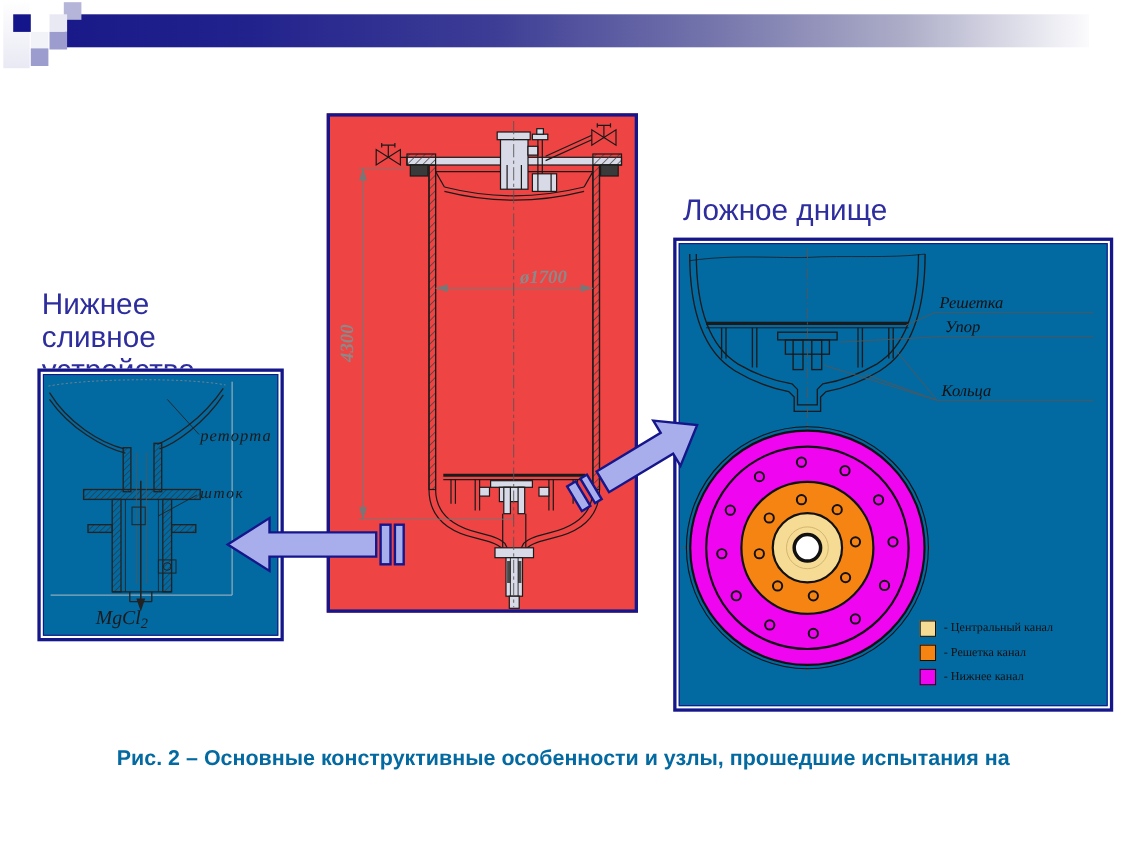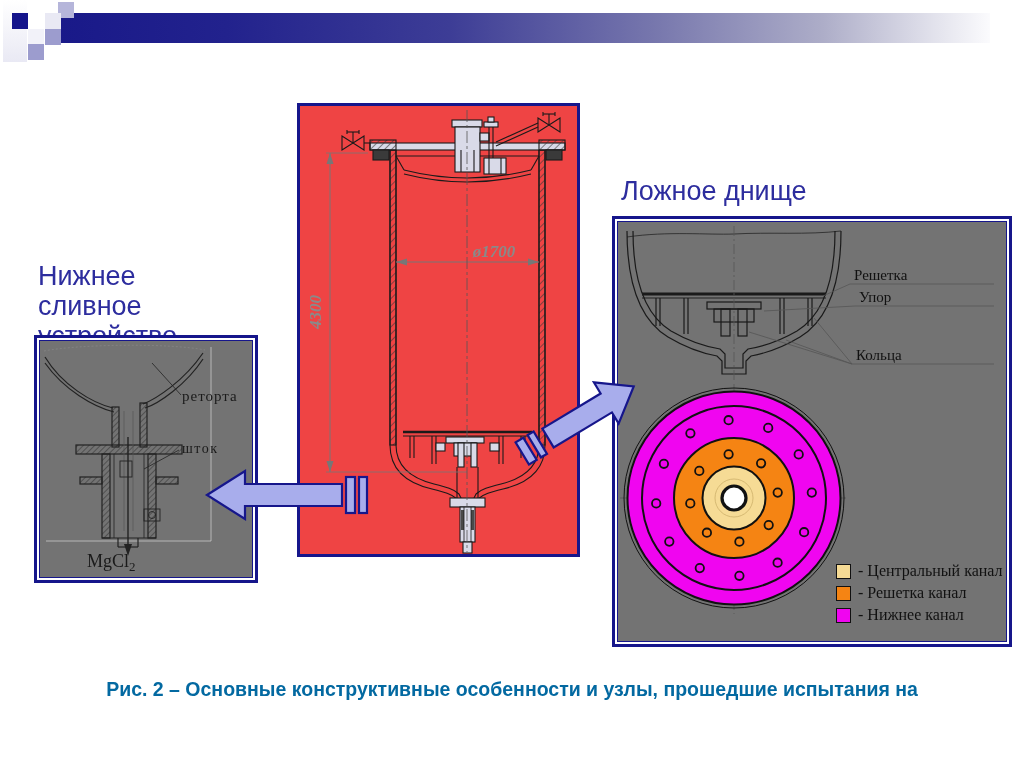--- a/index.html
+++ b/index.html
@@ -11,28 +11,28 @@
     background:linear-gradient(90deg,#191989 0%,#22228d 18%,#3d3d96 42%,#7777ad 64%,#adadc8 82%,#e2e2ec 94%,#fbfbfd 100%);}
   .sq{width:16px;height:16px;}
   .lstrip{left:3px;top:0;width:24px;height:62px;background:linear-gradient(180deg,#ffffff,#e9e9f4);}
   
   .ttl{color:#2d2d9e;}
   .ttl-left{left:38px;top:261px;width:205px;font-size:27px;line-height:30px;}
   .ttl-right{left:621px;top:176px;font-size:27px;}
   
   .panel{border:3px solid #16168b;box-sizing:content-box;}
   .center-panel{left:297px;top:103px;width:277px;height:448px;background:#ef4444;font-weight:bold;}
-  .dbl{position:absolute;inset:2px;border:1px solid #16168b;background:#737373;}
+  .dbl{position:absolute;inset:2px;border:1px solid #16168b;background:#0369a1;font-style:italic;}
   .left-panel{left:34px;top:335px;width:218px;height:242px;background:#fff;}
   .right-panel{left:612px;top:216px;width:394px;height:425px;background:#fff;}
   
   .legend{left:836px;top:563px;}
   .lg-row{display:flex;align-items:center;height:16px;margin-bottom:6px;}
   .lg-chip{width:15px;height:15px;border:1.4px solid #111;margin-right:7px;box-sizing:border-box;}
-  .lg-label{font-family:"Liberation Serif",serif;font-size:16px;color:#111;white-space:nowrap;}
+  .lg-label{font-family:"Liberation Serif",serif;font-size:11px;color:#111;white-space:nowrap;}
   
   .caption{left:20px;top:676px;width:984px;text-align:center;
     font-size:19.5px;font-weight:bold;color:#0369a1;line-height:27px;}
   svg text{font-family:"Liberation Serif",serif;}
   .dimtxt{font-style:italic;fill:#8a8a8a;font-size:17px;}
 </style>
 </head>
 <body>
 
 <div class="slide">

